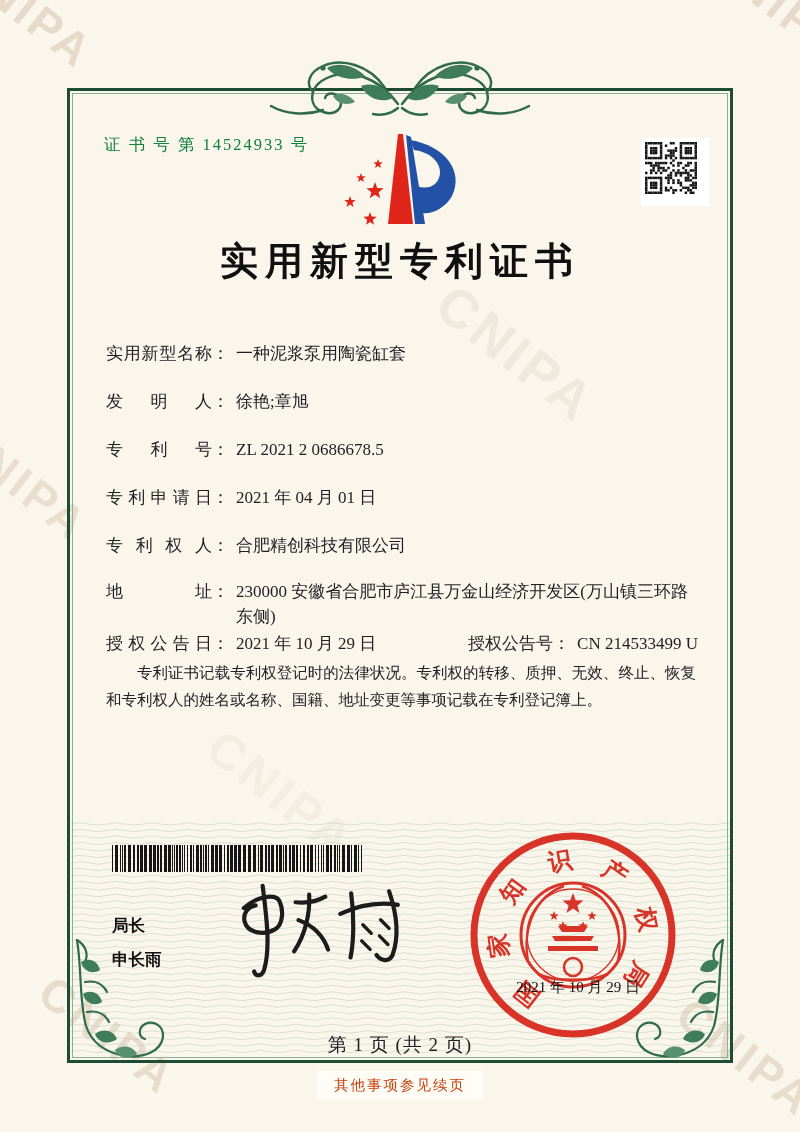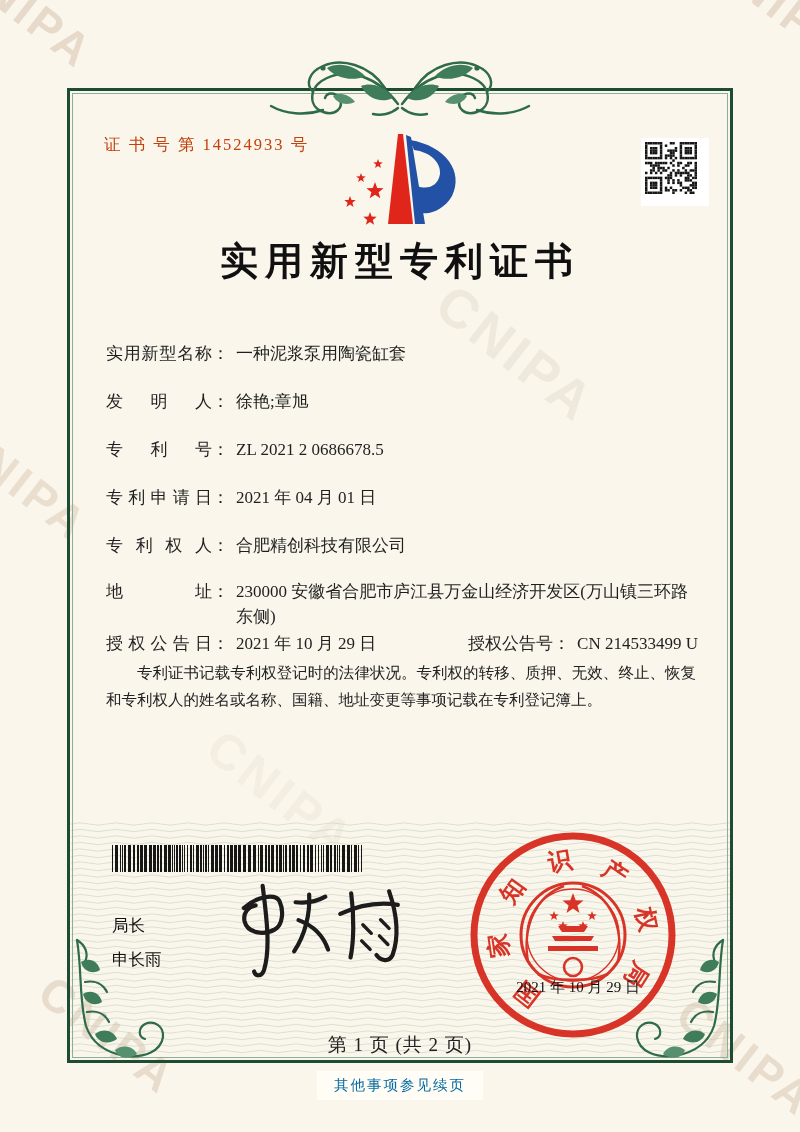--- a/index.html
+++ b/index.html
@@ -7,48 +7,48 @@
         font-family:"Liberation Serif",serif;color:#1f1f1f;}
   .abs{position:absolute;}
   
   .wm{position:absolute;font-family:"Liberation Sans",sans-serif;font-weight:bold;
       letter-spacing:4px;transform:rotate(38deg);color:#cdb49c;white-space:nowrap;z-index:1;}
   
   .frame{position:absolute;left:67px;top:88px;width:660px;height:969px;
          border:3px solid #1d4b33;z-index:2;}
   .frame::before{content:"";position:absolute;inset:2px;border:1px solid #8aae97;}
   
-  .cert-no{left:104px;top:134px;font-size:16.5px;letter-spacing:2px;color:#c2410c;z-index:4;}
+  .cert-no{left:104px;top:134px;font-size:16.5px;letter-spacing:2px;color:#15803d;z-index:4;}
   .logo{left:330px;top:124px;z-index:4;}
   .qr{left:641px;top:138px;width:60px;height:60px;background:#fff;padding:4px;z-index:4;}
   .title{left:0;right:0;top:236px;text-align:center;font-size:38px;font-weight:bold;
          letter-spacing:7px;color:#101010;z-index:4;}
   .fields{left:106px;top:339px;width:592px;font-size:17px;z-index:4;}
   .frow{display:flex;margin-bottom:19px;line-height:29px;}
   .frow.addr{line-height:25px;margin-bottom:0;}
   .lbl{display:inline-block;width:106px;text-align:justify;text-align-last:justify;flex:none;}
   .colon{flex:none;margin-right:7px;}
   .val{flex:1;}
   .grant-row{display:flex;line-height:29px;gap:12px;}
   .pair{display:flex;}
   .pair.right{margin-left:auto;}
   .paras{left:106px;top:660px;width:590px;font-size:15.5px;line-height:26.5px;
          text-align:justify;color:#222;z-index:4;}
   .paras p{margin:0;text-indent:2em;}
   .barcode{left:112px;top:845px;z-index:4;}
   .director{left:112px;top:908px;font-family:"Liberation Sans",sans-serif;
-            font-size:16.5px;font-weight:normal;line-height:34px;color:#111;z-index:4;}
+            font-size:16.5px;font-weight:bold;line-height:34px;color:#111;z-index:4;}
   .signature{left:215px;top:870px;z-index:4;}
   .seal{left:466px;top:828px;z-index:5;}
   .seal-date{left:492px;top:978px;width:172px;text-align:center;font-size:15px;
              color:#111;z-index:6;}
   .page-num{left:0;right:0;top:1032px;text-align:center;font-size:19px;
             letter-spacing:1px;color:#222;z-index:4;}
   .note{left:50%;transform:translateX(-50%);top:1071px;background:#fffdf6;
-        padding:5px 17px;font-size:14.5px;letter-spacing:2px;color:#0369a1;z-index:4;}
+        padding:5px 17px;font-size:14.5px;letter-spacing:2px;color:#c2410c;z-index:4;}
   .guilloche{left:71px;top:820px;z-index:1;}
   .corner-orn{z-index:3;}
   .top-orn{left:265px;top:46px;z-index:3;}
 </style>
 </head>
 <body>
 
 <div class="page">
 
   <div class="wm" style="left:-55px;top:-18px;font-size:46px;opacity:.42;">CNIPA</div>

